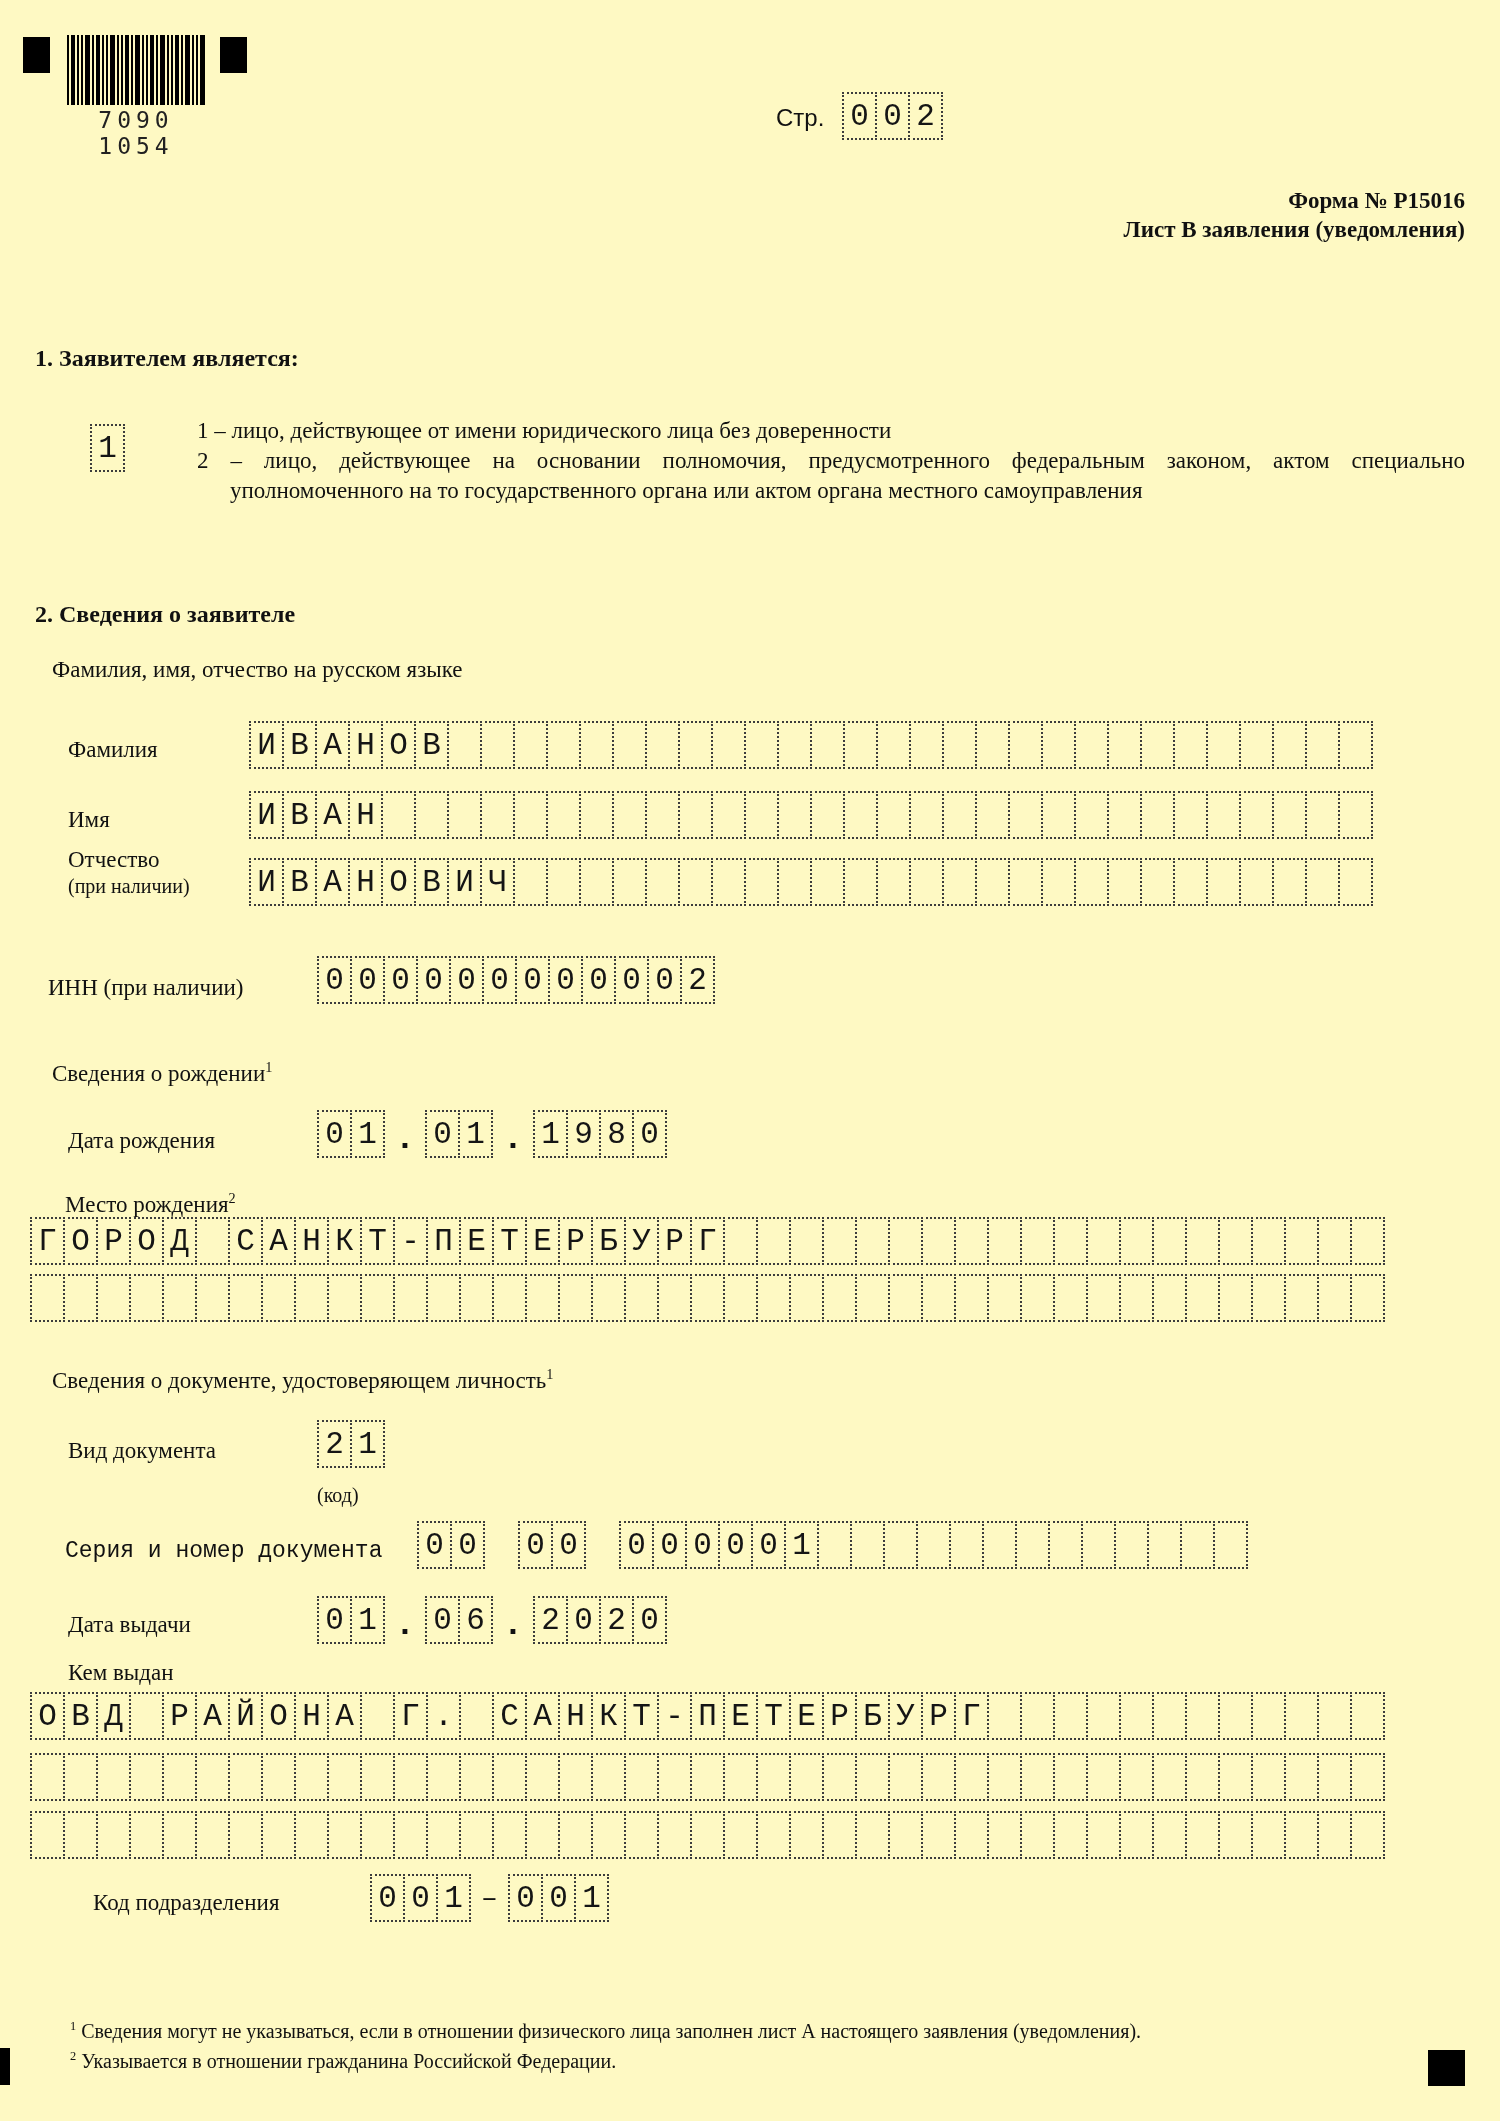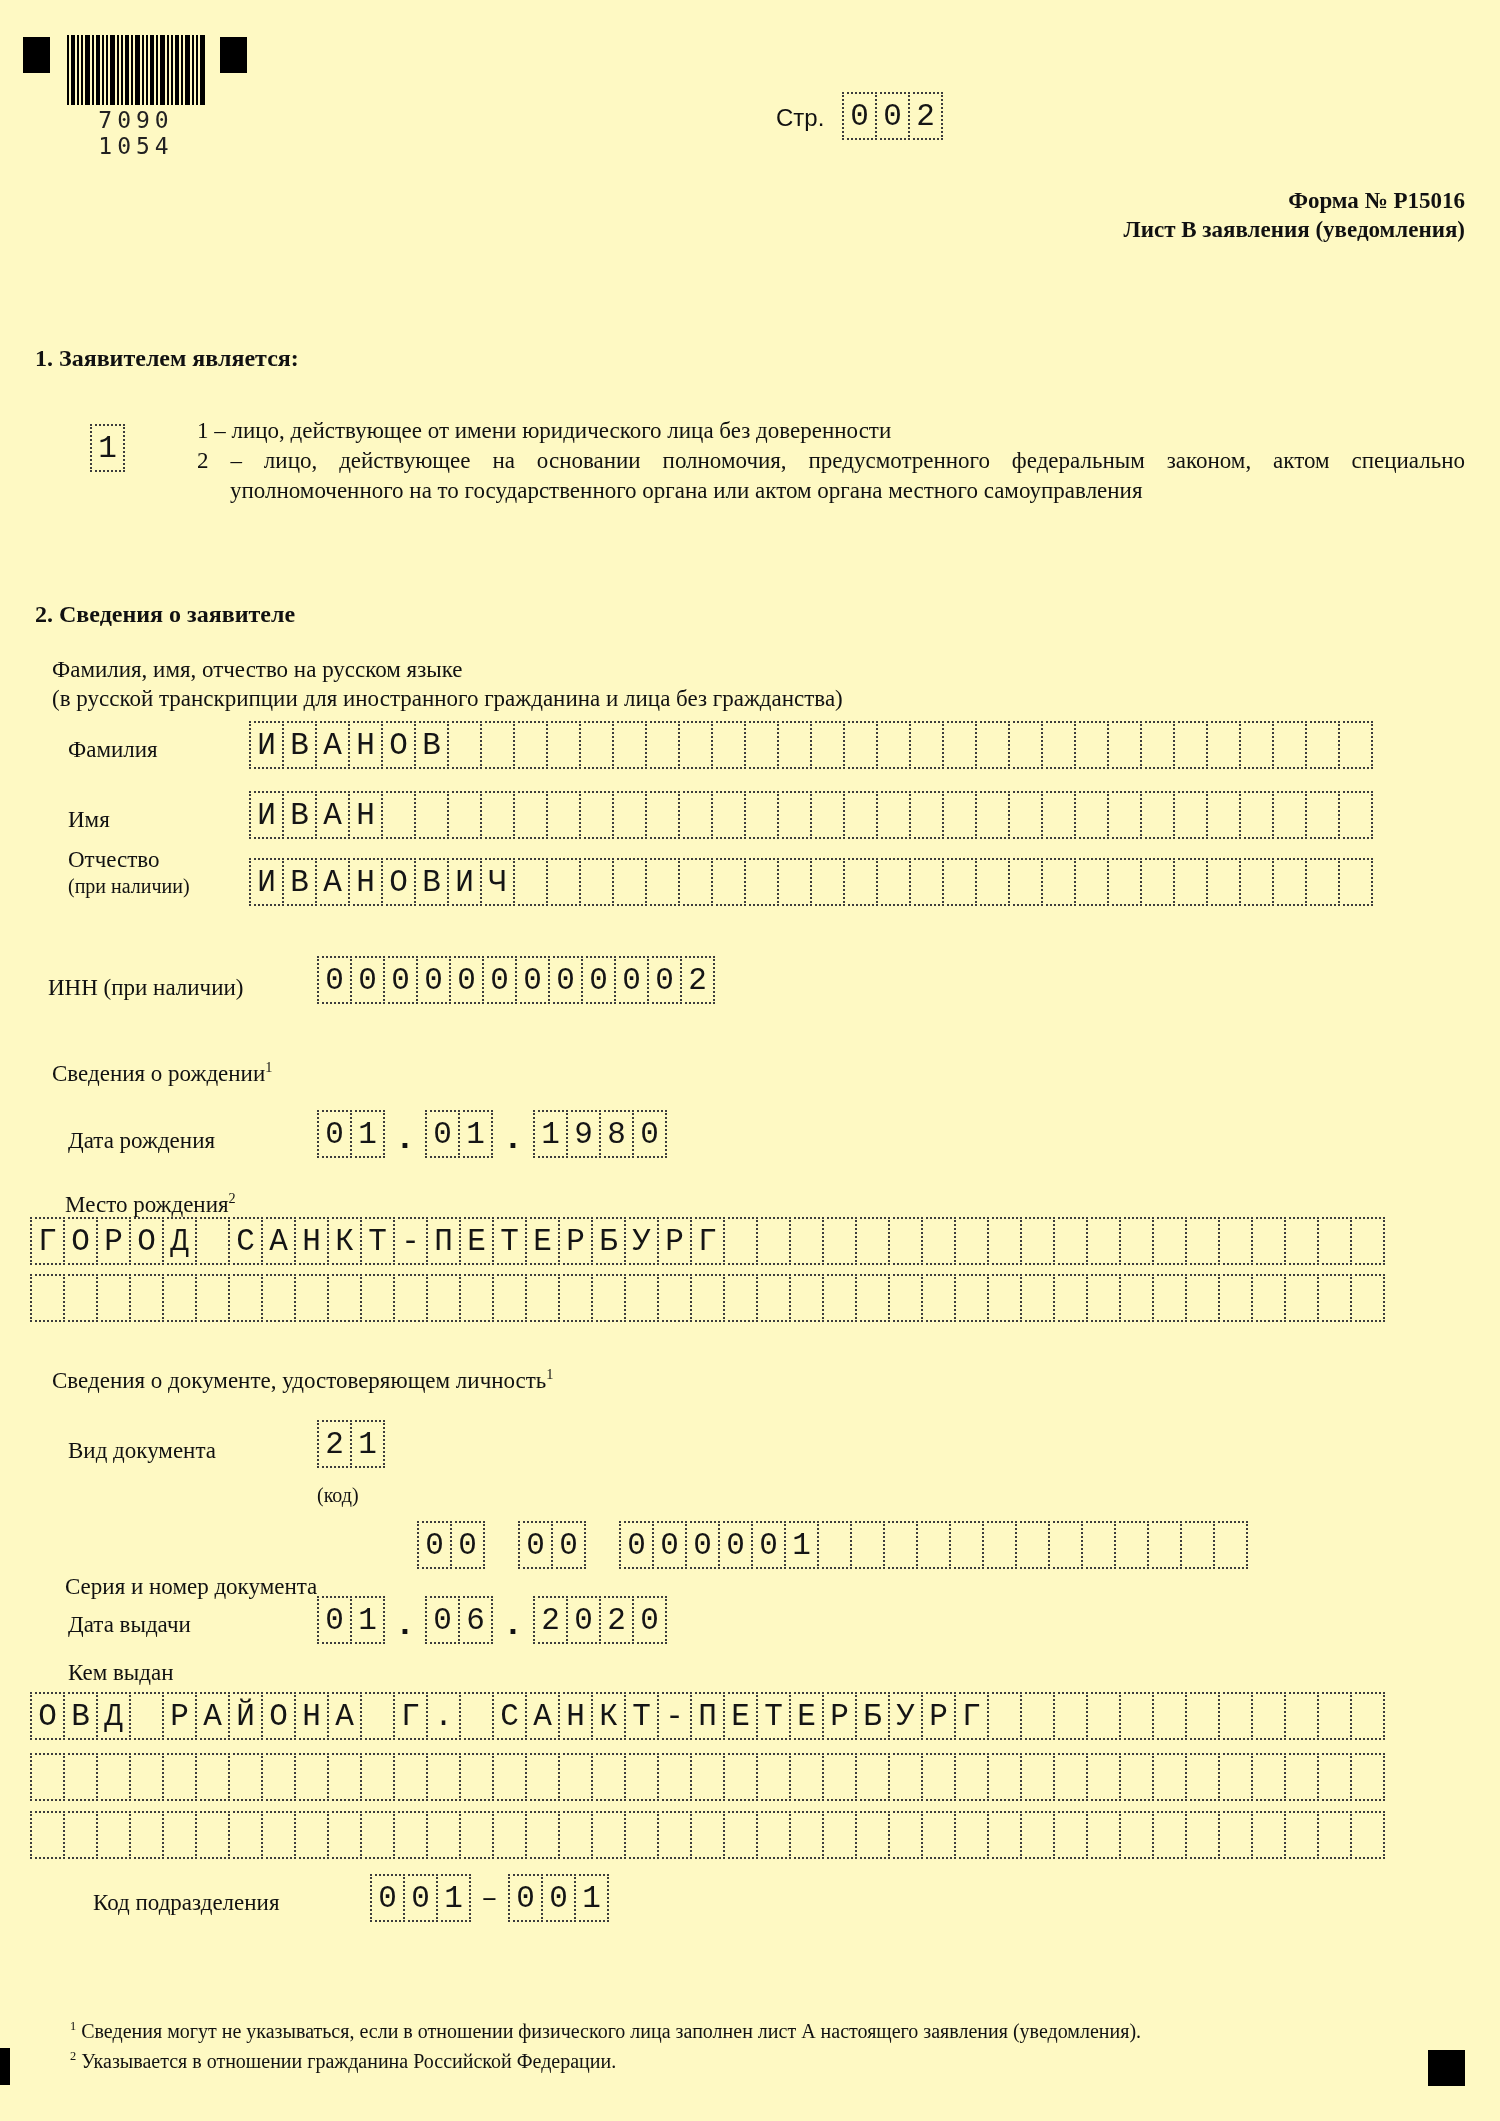--- a/index.html
+++ b/index.html
@@ -108,21 +108,20 @@
     </div>
   <div class="abs opt" style="left:197px;top:416px;width:1268px;">
     <div>1 – лицо, действующее от имени юридического лица без доверенности</div>
     <div class="justify">2 – лицо, действующее на основании полномочия, предусмотренного федеральным законом, актом специально</div>
     <div style="margin-left:33px;">уполномоченного на то государственного органа или актом органа местного самоуправления</div>
   </div>
 
   <div class="abs heading" style="left:35px;top:601px;">2. Сведения о заявителе</div>
   <div class="abs lbl" style="left:52px;top:655px;line-height:29px;">
     <div>Фамилия, имя, отчество на русском языке</div>
-    <div>(в русской транскрипции для иностранного гражданина и лица без гражданства)</div>
   </div>
 
   <div class="abs lbl" style="left:68px;top:737px;">Фамилия</div>
   <div class="cellrow" style="left:249px;top:721px;">
       <span class="cell">И</span>
       <span class="cell">В</span>
       <span class="cell">А</span>
       <span class="cell">Н</span>
       <span class="cell">О</span>
       <span class="cell">В</span>
@@ -369,21 +368,21 @@
     <span>Сведения о документе, удостоверяющем личность</span><sup>1</sup>
   </div>
 
   <div class="abs lbl" style="left:68px;top:1438px;">Вид документа</div>
   <div class="cellrow" style="left:317px;top:1420px;">
       <span class="cell">2</span>
       <span class="cell">1</span>
     </div>
   <div class="abs small-lbl" style="left:317px;top:1484px;width:68px;text-align:left;">(код)</div>
 
-  <div class="abs lbl" style="left:65px;top:1574px;">Серия и номер документа</div>
+  <div class="abs lbl" style="left:65px;top:1538px;font-family:Liberation Mono, monospace;">Серия и номер документа</div>
   <div class="cellrow" style="left:417px;top:1521px;">
     <span class="cellgroup">
         <span class="cell">0</span>
         <span class="cell">0</span>
       </span>
     <span class="gap"></span>
     <span class="cellgroup">
         <span class="cell">0</span>
         <span class="cell">0</span>
       </span>

